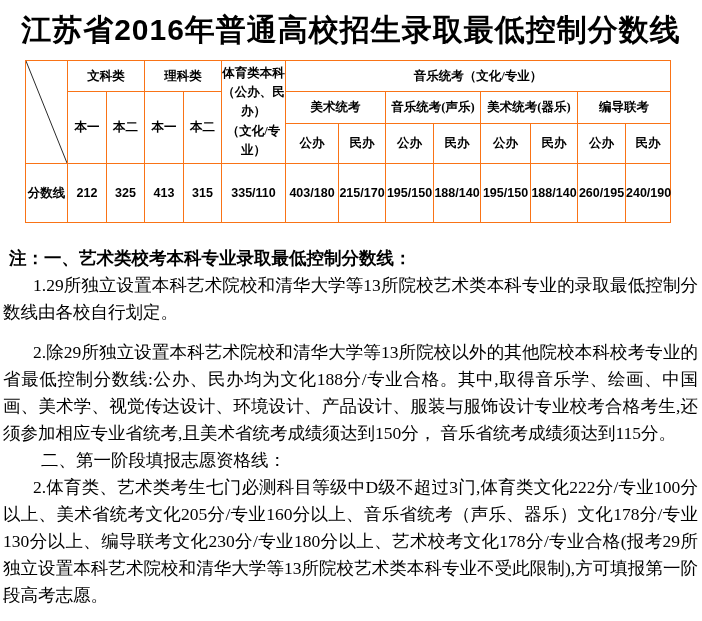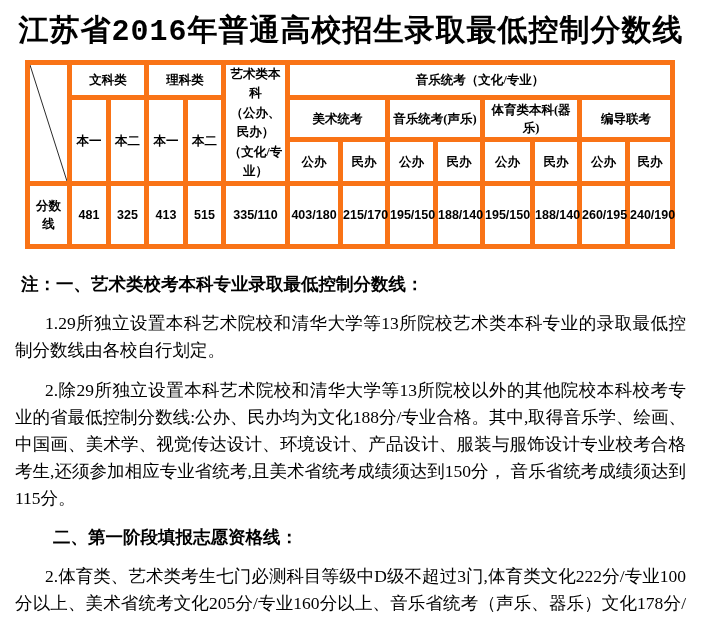--- a/index.html
+++ b/index.html
@@ -13,30 +13,30 @@
     overflow: hidden;
     color: #000;
     font-family: "Liberation Serif", "DejaVu Serif", serif;
   }
   .page-title {
     margin: 10px 0 0 0;
     text-align: center;
     font-size: 30px;
     font-weight: bold;
     letter-spacing: 1px;
-    font-family: Liberation Mono, monospace;
+    font-family: Liberation Sans, sans-serif;
   }
   table.scores {
     border-collapse: collapse;
     table-layout: fixed;
     margin: 9px 0 0 25px;
     width: 645px;
   }
   table.scores td {
-    border: 5px solid #f97316;
+    border: 1px solid #f97316;
     text-align: center;
     vertical-align: middle;
     padding: 0;
     font-weight: bold;
     font-size: 12.5px;
     line-height: 1.45;
   }
   tr.r1 td { height: 30px; }
   tr.r2 td { height: 31px; }
   tr.r3 td { height: 39px; }
@@ -61,27 +61,27 @@
     font-weight: bold;
   }
   td.sports-cell div { line-height: 1.55; }
   .notes {
     margin-top: 22px;
     padding: 0 4px 0 3px;
     font-size: 17.5px;
     line-height: 27px;
     text-align: justify;
   }
-  .notes p { margin: 12px; }
+  .notes p { margin: 0; }
   .note-heading-1 {
     font-weight: bold;
     text-indent: 6px;
   }
   .note-heading-2 {
-    font-weight: bold;
+    font-weight: normal;
     text-indent: 38px;
   }
   .note-para {
     text-indent: 30px;
   }
   .gap-after { margin-bottom: 13px !important; }
 </style>
 </head>
 <body>
 
@@ -107,52 +107,52 @@
   <tbody>
       <tr class="r1">
     <td class="corner" rowspan="3">
       <svg viewBox="0 0 100 100" preserveAspectRatio="none">
         <line x1="0" y1="0" x2="100" y2="100" stroke="#2b2b2b" stroke-width="1" vector-effect="non-scaling-stroke"></line>
       </svg>
     </td>
     <td colspan="2">文科类</td>
     <td colspan="2">理科类</td>
     <td class="sports-cell" rowspan="3">
-      <div>艺术类本科</div>
+      <div>体育类本科</div>
       <div>（公办、民办）</div>
       <div>（文化/专业）</div>
     </td>
     <td colspan="8">音乐统考（文化/专业）</td>
   </tr>
   <tr class="r2">
     <td rowspan="2">本一</td>
     <td rowspan="2">本二</td>
     <td rowspan="2">本一</td>
     <td rowspan="2">本二</td>
     <td colspan="2">美术统考</td>
     <td colspan="2">音乐统考(声乐)</td>
-    <td colspan="2">体育类本科(器乐)</td>
+    <td colspan="2">美术统考(器乐)</td>
     <td colspan="2">编导联考</td>
   </tr>
   <tr class="r3">
     <td>公办</td>
     <td>民办</td>
     <td>公办</td>
     <td>民办</td>
     <td>公办</td>
     <td>民办</td>
     <td>公办</td>
     <td>民办</td>
   </tr>
   <tr class="r4">
     <td class="row-label">分数线</td>
-    <td class="value-cell">481</td>
+    <td class="value-cell">212</td>
     <td class="value-cell">325</td>
     <td class="value-cell">413</td>
-    <td class="value-cell">515</td>
+    <td class="value-cell">315</td>
     <td class="value-cell">335/110</td>
     <td class="value-cell">403/180</td>
     <td class="value-cell">215/170</td>
     <td class="value-cell">195/150</td>
     <td class="value-cell">188/140</td>
     <td class="value-cell">195/150</td>
     <td class="value-cell">188/140</td>
     <td class="value-cell">260/195</td>
     <td class="value-cell">240/190</td>
   </tr>

